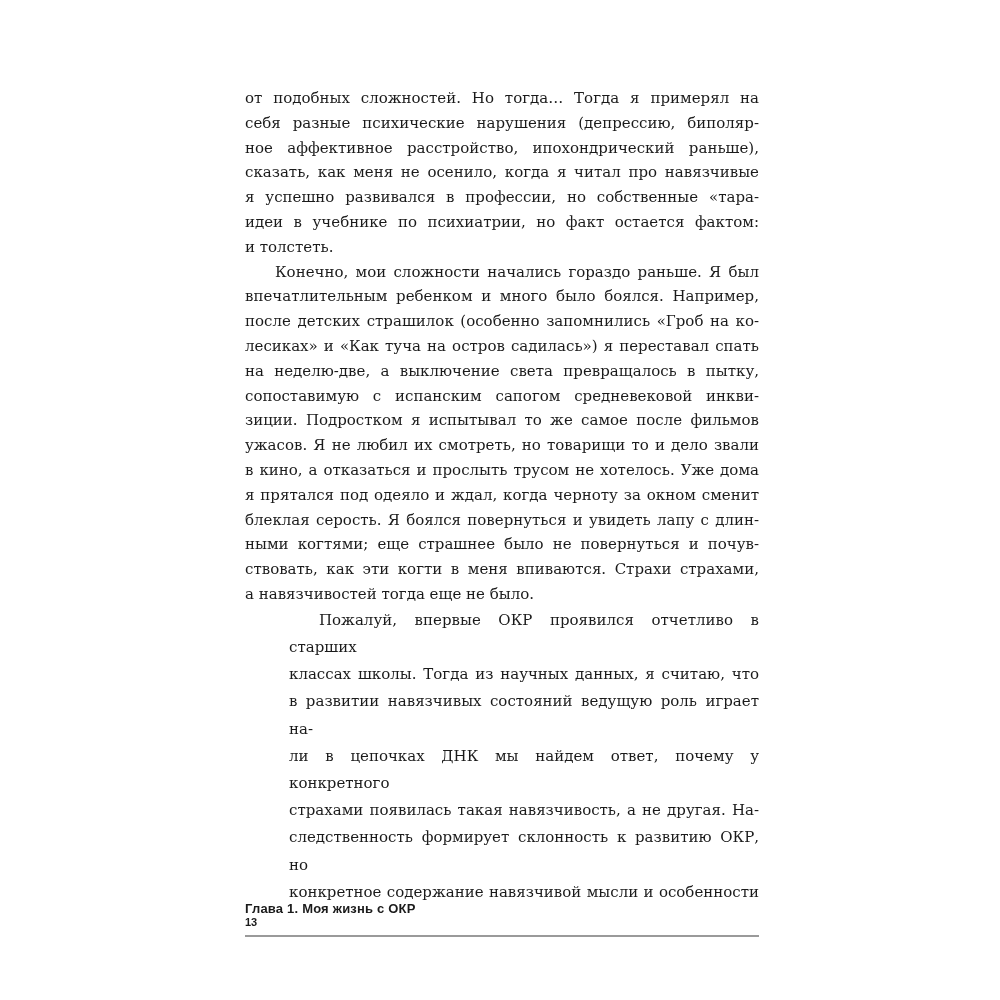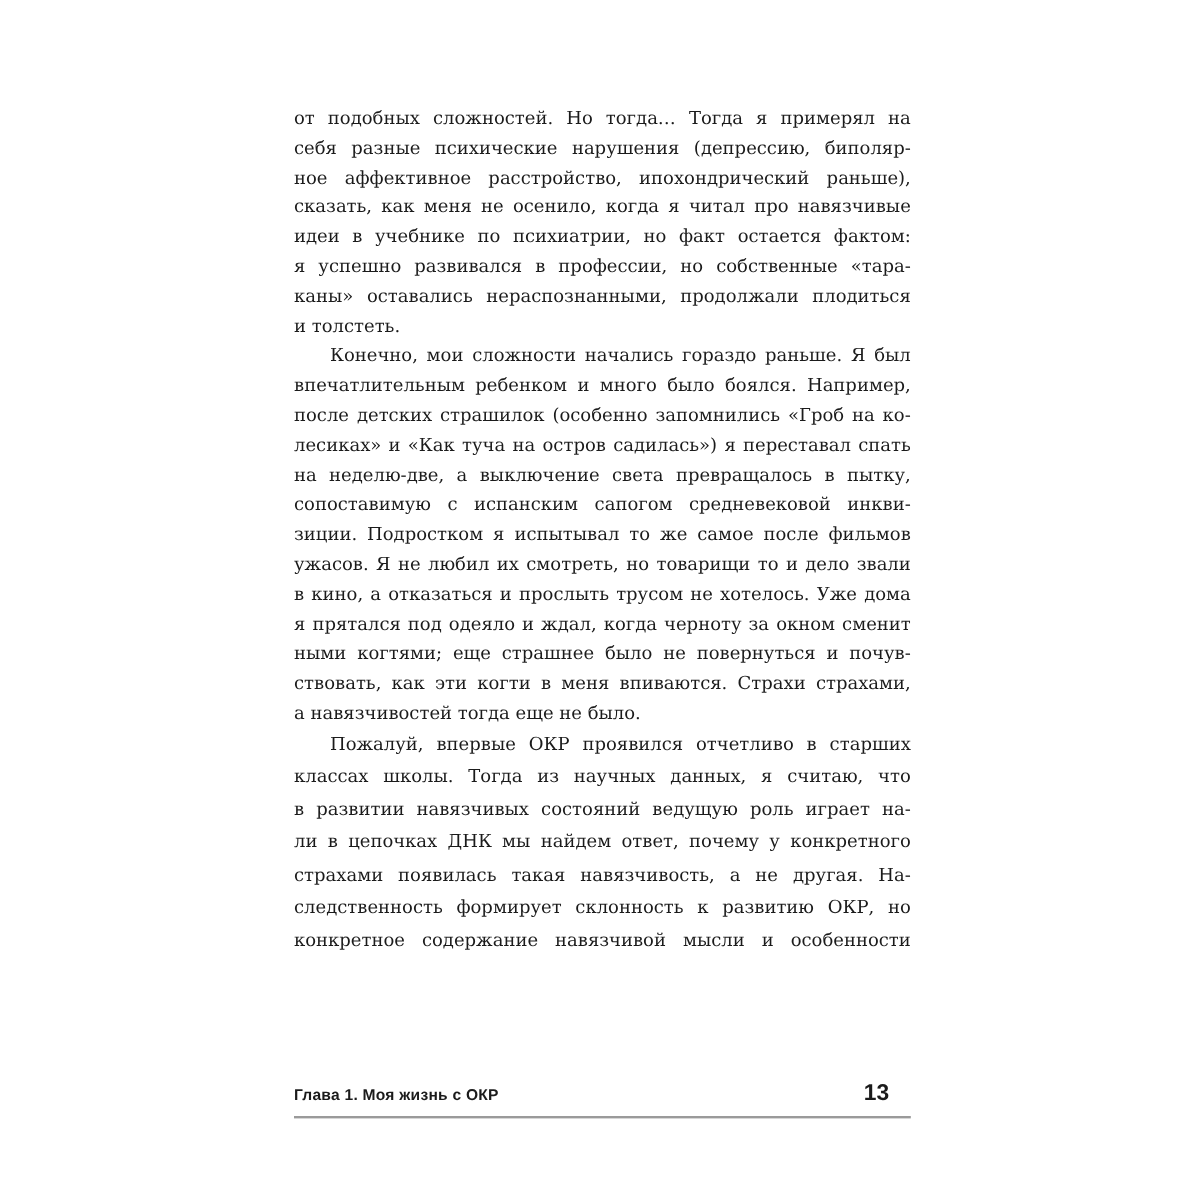--- a/index.html
+++ b/index.html
@@ -25,77 +25,78 @@
     width: 514px;
     font-family: "DejaVu Serif", serif;
     font-size: 15px;
     line-height: 24.8px;
     color: #1b1b1b;
   }
   .paragraph { margin: 0; padding: 0; }
   .line { text-align: justify; }
   .line.jl { text-align-last: justify; }
   .line.indent { text-indent: 30px; }
-  .paragraph.loose .line { line-height: 27.2px; }
+  .paragraph.loose .line { line-height: 27.2px; margin-left: 44px; }
   .footer {
     position: absolute;
     left: 245px;
     top: 901px;
     width: 514px;
     font-family: "Liberation Sans", sans-serif;
     color: #1b1b1b;
   }
   .footer-row {
     display: flex;
     justify-content: space-between;
     align-items: baseline;
+    flex-direction: column;
   }
   .chapter {
     font-size: 13px;
     font-weight: 700;
     letter-spacing: 0.2px;
   }
   .page-number {
-    font-size: 19px;
+    font-size: 11px;
     font-weight: 700;
     margin-right: 18px;
   }
   .footer-rule {
     height: 2px;
     background: #9a9a9a;
     margin-top: 7px;
   }
 </style>
 </head>
 <body>
 
 <div class="page">
 
   <div class="text-block">
       <div class="paragraph">
         <div class="line jl">от подобных сложностей. Но тогда… Тогда я примерял на</div>
         <div class="line jl">себя разные психические нарушения (депрессию, биполяр-</div>
         <div class="line jl">ное аффективное расстройство, ипохондрический раньше),</div>
         <div class="line jl">сказать, как меня не осенило, когда я читал про навязчивые</div>
+        <div class="line jl">я успешно развивался в профессии, но собственные «тара-</div>
         <div class="line jl">идеи в учебнике по психиатрии, но факт остается фактом:</div>
-        <div class="line jl">я успешно развивался в профессии, но собственные «тара-</div>
-        <div class="line jl">каны» оставались нераспознанными, продолжали плодиться</div>
         <div class="line">и толстеть.</div>
       </div>
       <div class="paragraph">
         <div class="line jl indent">Конечно, мои сложности начались гораздо раньше. Я был</div>
         <div class="line jl">впечатлительным ребенком и много было боялся. Например,</div>
         <div class="line jl">после детских страшилок (особенно запомнились «Гроб на ко-</div>
         <div class="line jl">лесиках» и «Как туча на остров садилась») я переставал спать</div>
         <div class="line jl">на неделю-две, а выключение света превращалось в пытку,</div>
         <div class="line jl">сопоставимую с испанским сапогом средневековой инкви-</div>
         <div class="line jl">зиции. Подростком я испытывал то же самое после фильмов</div>
         <div class="line jl">ужасов. Я не любил их смотреть, но товарищи то и дело звали</div>
         <div class="line jl">в кино, а отказаться и прослыть трусом не хотелось. Уже дома</div>
         <div class="line jl">я прятался под одеяло и ждал, когда черноту за окном сменит</div>
+        <div class="line jl">блеклая серость. Я боялся повернуться и увидеть лапу с длин-</div>
         <div class="line jl">ными когтями; еще страшнее было не повернуться и почув-</div>
         <div class="line jl">ствовать, как эти когти в меня впиваются. Страхи страхами,</div>
         <div class="line">а навязчивостей тогда еще не было.</div>
       </div>
       <div class="paragraph loose">
         <div class="line jl indent">Пожалуй, впервые ОКР проявился отчетливо в старших</div>
         <div class="line jl">классах школы. Тогда из научных данных, я считаю, что</div>
         <div class="line jl">в развитии навязчивых состояний ведущую роль играет на-</div>
         <div class="line jl">ли в цепочках ДНК мы найдем ответ, почему у конкретного</div>
         <div class="line jl">страхами появилась такая навязчивость, а не другая. На-</div>

